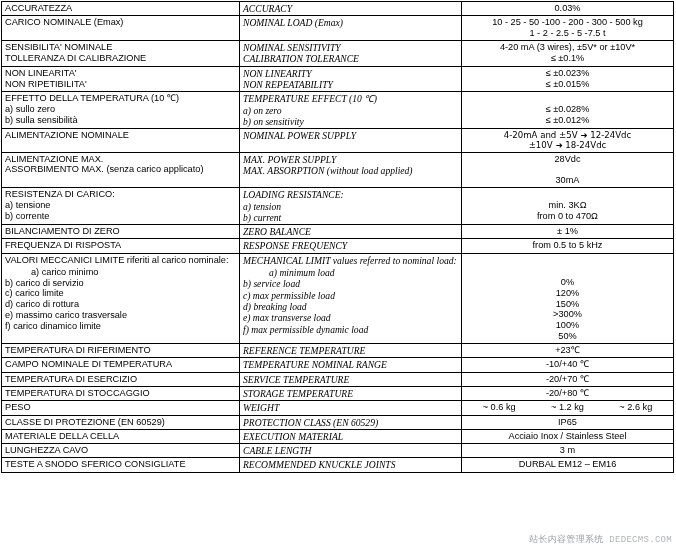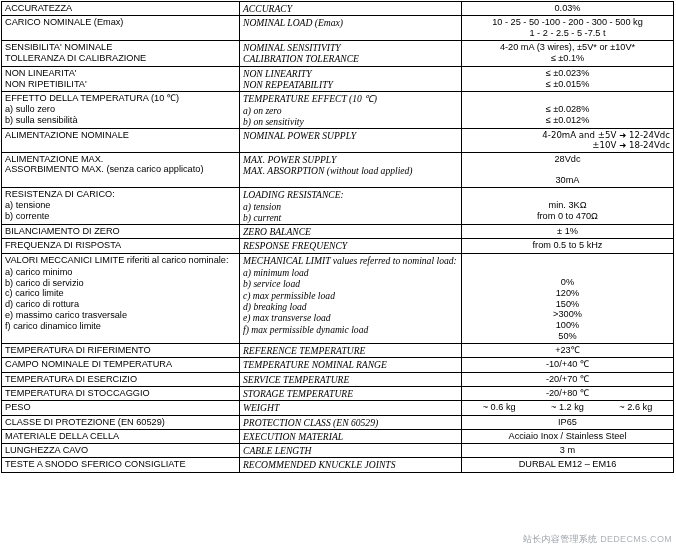--- a/index.html
+++ b/index.html
@@ -39,39 +39,39 @@
   .en {
     font-family: "Liberation Serif", serif;
     font-style: italic;
     font-size: 9.6px;
   }
   .val {
     font-family: "Liberation Sans", sans-serif;
     text-align: center;
   }
   .line { display: block; white-space: nowrap; }
-  .small { font-size: 8.4px; text-align: right; }
-  .pad-top { padding-top: 1px; }
+  .small { font-size: 8.4px; }
+  .pad-top { padding-top: 1px; margin-left: 26px; }
   .blank { height: 11px; }
   .three-col-val {
     display: flex;
     justify-content: center;
     white-space: nowrap;
   }
   .three-col-val > span { flex: 1; text-align: center; }
   .arrow { font-family: "DejaVu Sans", sans-serif; font-size: 8.6px; }
   .last-row td { border-bottom: 1px solid #000; }
   .clip-row .cell-inner { overflow: hidden; }
   .watermark {
     position: absolute;
     right: 4px;
     bottom: 2px;
     font-size: 9px;
     color: #9aa0a6;
-    font-family: Liberation Sans, sans-serif;
+    font-family: Liberation Mono, monospace;
     letter-spacing: 0.3px;
     pointer-events: none;
   }
   .watermark .wm2 { color: #b0b4b8; }
 </style>
 </head>
 <body>
 
 <table id="spec-table">
   <colgroup>

